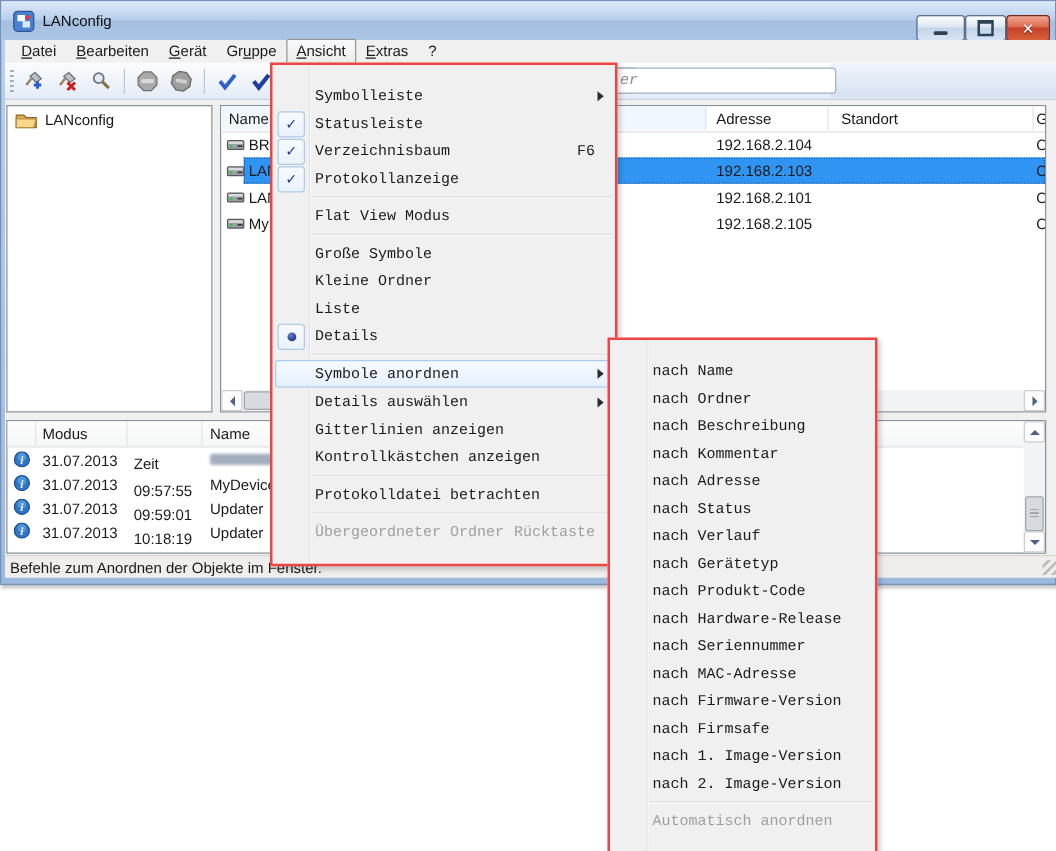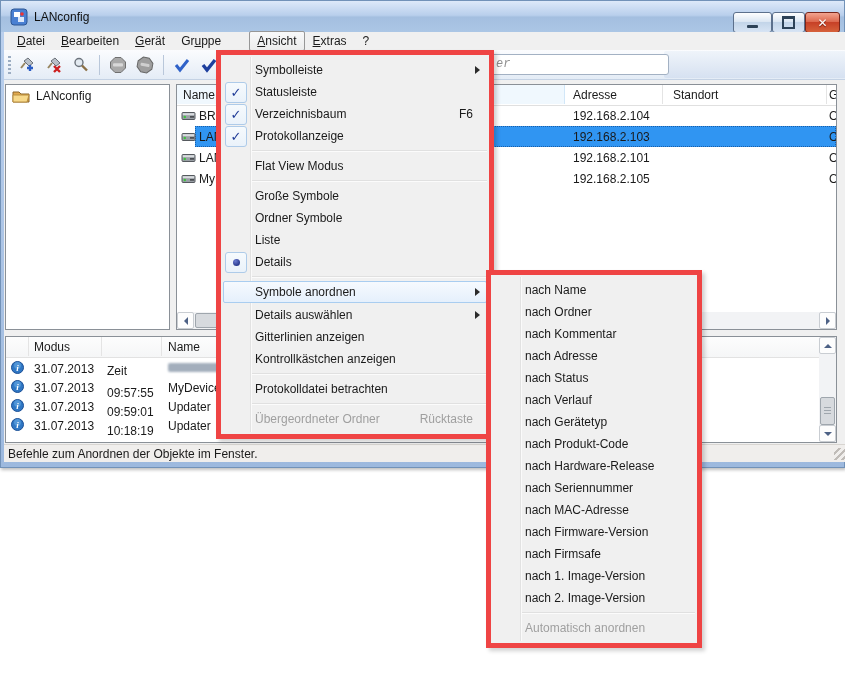--- a/index.html
+++ b/index.html
@@ -20,21 +20,21 @@
   #btn-close{left:804px;width:33px;border-color:#77251b;
     background:linear-gradient(#f2a490,#dd6a50 45%,#c74127 50%,#d6613a);align-items:center;}
   .glyph-min{width:11px;height:3px;background:#2d4257;margin-bottom:4px;border-radius:1px;}
   .glyph-max{width:9px;height:8px;border:2px solid #2d4257;border-top-width:3px;margin-bottom:3px;background:transparent;}
   .glyph-close{color:#fff;font-weight:bold;font-size:12px;line-height:12px;text-shadow:0 1px 1px #6e1c10;}
   
   #client{position:absolute;left:4px;top:32px;width:844px;height:430px;background:#f0f0f0;}
   
   #menubar{position:absolute;left:0;top:0;width:100%;height:18px;background:#f0f0f0;display:flex;align-items:center;padding-left:5px;box-sizing:border-box;}
   .mb-item{padding:2px 7px;border:1px solid transparent;border-radius:2px;white-space:nowrap;}
-  .mb-item.active{border-color:#979797;background:linear-gradient(#f8f9fa,#ececec);margin-left:20px;}
+  .mb-item.active{border-color:#979797;background:linear-gradient(#f8f9fa,#ececec);}
   .mb-item u{text-decoration:underline;}
   
   #toolbar{position:absolute;left:0;top:18px;width:100%;height:30px;
     background:linear-gradient(#fbfcfe,#e4ecf6);border-bottom:1px solid #c4d2e4;box-sizing:border-box;}
   #tb-grip{position:absolute;left:4px;top:6px;width:3px;height:18px;
     background:repeating-linear-gradient(180deg,#9cadc2 0 2px,transparent 2px 4px);}
   #tb-icons{position:absolute;left:11px;top:3px;display:flex;align-items:center;gap:3px;}
   .tb-btn{width:24px;height:24px;display:flex;align-items:center;justify-content:center;}
   .tb-sep{width:1px;height:20px;background:#b9c7da;margin:0 3px;}
   #tb-band{position:absolute;left:660px;top:1px;right:2px;height:27px;background:linear-gradient(#eff4fa,#d6e1f1);border-radius:2px;}
@@ -76,21 +76,21 @@
   .redacted-bar{position:absolute;left:162px;top:5px;width:54px;height:9px;background:#93a1b1;border-radius:2px;filter:blur(1.2px);opacity:.85;}
   #log-vscroll{position:absolute;right:0;top:0;width:17px;height:105px;background:#f2f3f5;}
   .thumb-grip{position:absolute;left:3px;right:3px;top:50%;height:7px;margin-top:-4px;
     background:repeating-linear-gradient(180deg,#9fa6ad 0 1px,transparent 1px 3px);}
   
   #statusbar{position:absolute;left:0;bottom:0;width:100%;height:18px;background:#f0eeec;border-top:1px solid #d8d5d1;box-sizing:border-box;}
   #statusbar span{position:absolute;left:4px;top:2px;}
   #resize-grip{position:absolute;right:2px;bottom:2px;width:12px;height:12px;
     background:repeating-linear-gradient(135deg,transparent 0 3px,#c0bcb8 3px 5px);}
   
-  .menu{position:absolute;background:#f0f0f0;border:5px solid #ef4444;box-shadow:3px 3px 4px rgba(0,0,0,.18);padding:4px 0;box-sizing:border-box;}
+  .menu{position:absolute;background:#f0f0f0;border:2px solid #ef4444;box-shadow:3px 3px 4px rgba(0,0,0,.18);padding:14px 0;box-sizing:border-box;font-family:Liberation Mono, monospace;}
   .menu::before{content:"";position:absolute;left:29px;top:2px;bottom:2px;width:1px;background:#e2e2e2;border-right:1px solid #fafafa;}
   #menu-ansicht{left:216px;top:50px;width:278px;}
   #submenu{left:486px;top:270px;width:216px;}
   .mi{position:relative;height:22px;line-height:22px;padding-left:34px;padding-right:30px;white-space:nowrap;}
   .mi.dis{color:#9f9f9f;}
   .mi .sc{position:absolute;right:16px;}
   .mi .arr{position:absolute;right:9px;top:7px;width:0;height:0;border:4px solid transparent;border-left:5px solid #2b2b2b;border-right-width:0;}
   .mi.hl{margin:1px 2px;height:20px;line-height:20px;border:1px solid #a9cdf0;border-radius:2px;
     background:linear-gradient(#f6fafe,#e5f0fc);padding-left:31px;}
   .mi.hl .arr{right:6px;top:6px;}
@@ -358,39 +358,40 @@
     <div class="mi"><span class="gbox">
           <span class="chk">✓</span>
         </span><span>Verzeichnisbaum</span><span class="sc">F6</span></div>
     <div class="mi"><span class="gbox">
           <span class="chk">✓</span>
         </span><span>Protokollanzeige</span></div>
     <div class="msep"></div>
     <div class="mi"><span>Flat View Modus</span></div>
     <div class="msep"></div>
     <div class="mi"><span>Große Symbole</span></div>
-    <div class="mi"><span>Ordner Symbole</span></div>
+    <div class="mi"><span>Kleine Ordner</span></div>
     <div class="mi"><span>Liste</span></div>
     <div class="mi"><span class="gbox">
           <span class="rad"></span>
         </span><span>Details</span></div>
     <div class="msep"></div>
     <div class="mi hl"><span>Symbole anordnen</span><span class="arr"></span></div>
     <div class="mi"><span>Details auswählen</span><span class="arr"></span></div>
     <div class="mi"><span>Gitterlinien anzeigen</span></div>
     <div class="mi"><span>Kontrollkästchen anzeigen</span></div>
     <div class="msep"></div>
     <div class="mi"><span>Protokolldatei betrachten</span></div>
     <div class="msep"></div>
     <div class="mi dis"><span>Übergeordneter Ordner</span><span class="sc">Rücktaste</span></div>
   </div>
 
   <div class="menu" id="submenu">
     <div class="mi"><span>nach Name</span></div>
     <div class="mi"><span>nach Ordner</span></div>
+    <div class="mi"><span>nach Beschreibung</span></div>
     <div class="mi"><span>nach Kommentar</span></div>
     <div class="mi"><span>nach Adresse</span></div>
     <div class="mi"><span>nach Status</span></div>
     <div class="mi"><span>nach Verlauf</span></div>
     <div class="mi"><span>nach Gerätetyp</span></div>
     <div class="mi"><span>nach Produkt-Code</span></div>
     <div class="mi"><span>nach Hardware-Release</span></div>
     <div class="mi"><span>nach Seriennummer</span></div>
     <div class="mi"><span>nach MAC-Adresse</span></div>
     <div class="mi"><span>nach Firmware-Version</span></div>

